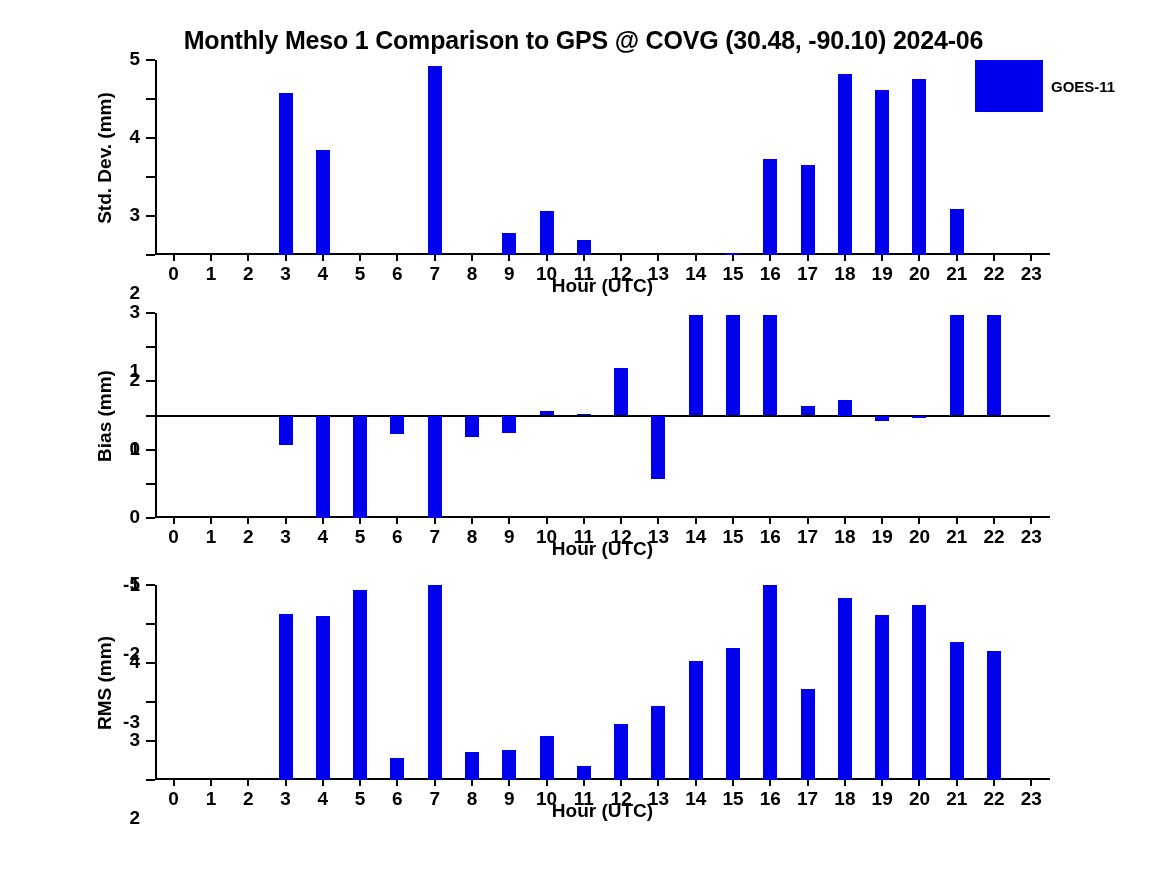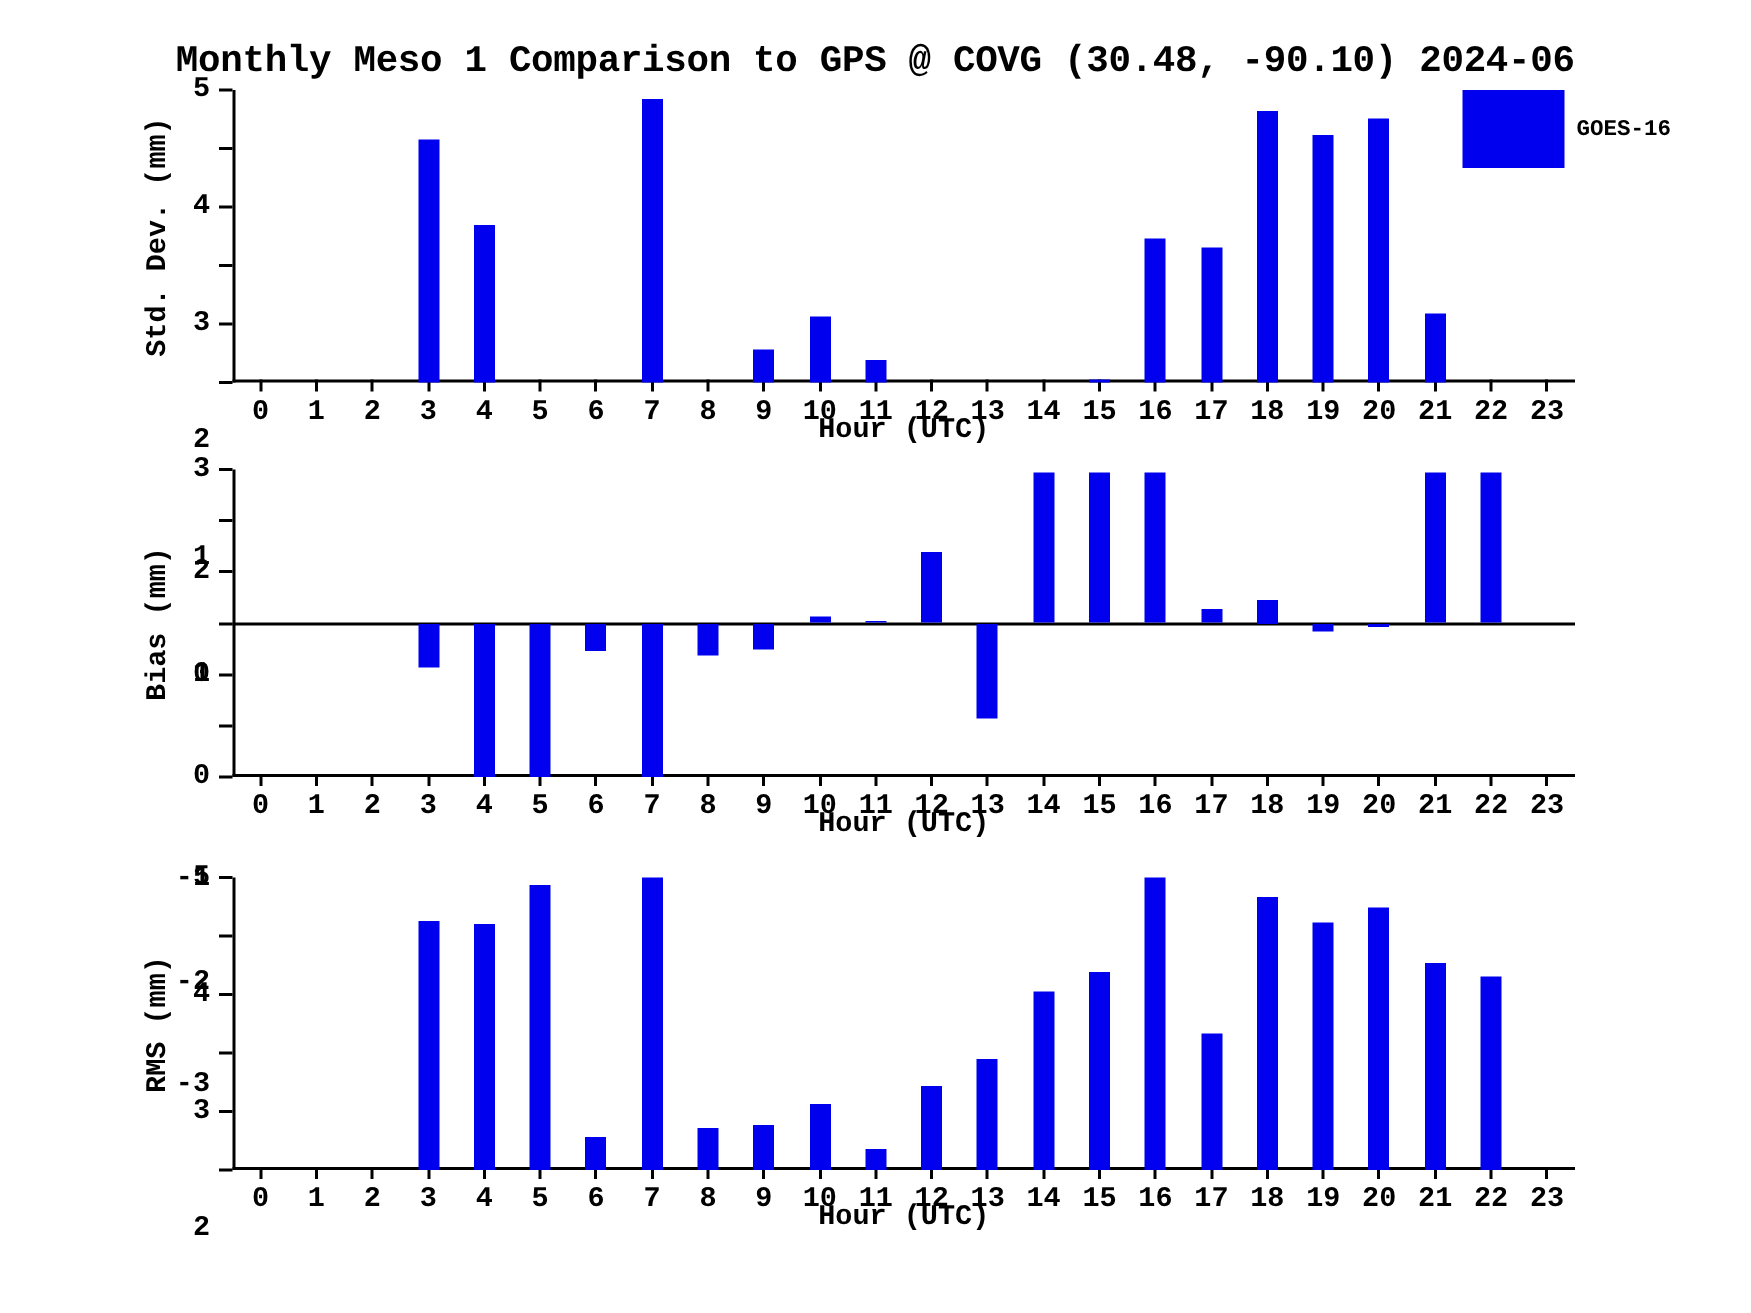--- a/index.html
+++ b/index.html
@@ -5,21 +5,21 @@
   html, body {
     margin: 0;
     padding: 0;
     background: #ffffff;
   }
   #page {
     position: relative;
     width: 1167px;
     height: 875px;
     background: #ffffff;
-    font-family: Liberation Mono, monospace;
+    font-family: Liberation Sans, sans-serif;
     overflow: hidden;
   }
   .title {
     position: absolute;
     left: 0;
     top: 26px;
     width: 1167px;
     text-align: center;
     font-size: 25px;
     font-weight: bold;
@@ -133,21 +133,21 @@
 </style>
 </head>
 <body>
 
 <div id="page">
 
   <div class="title">Monthly Meso 1 Comparison to GPS @ COVG (30.48, -90.10) 2024-06</div>
 
   <div class="legend">
     <div class="legend-swatch"></div>
-    <div class="legend-label">GOES-16</div>
+    <div class="legend-label">GOES-11</div>
   </div>
 
   <div class="panel" id="panel0" style="top:60px; height:195px;">
     <div class="plotarea">
         <div class="axis-line y-axis"></div>
         <div class="axis-line x-axis" style="top: 193px;"></div>
         <div class="tick-y" style="top: 194px;">
           <div class="tick-y-label" style="top: 195px;">0</div>
         </div>
         <div class="tick-y" style="top: 155px;">

